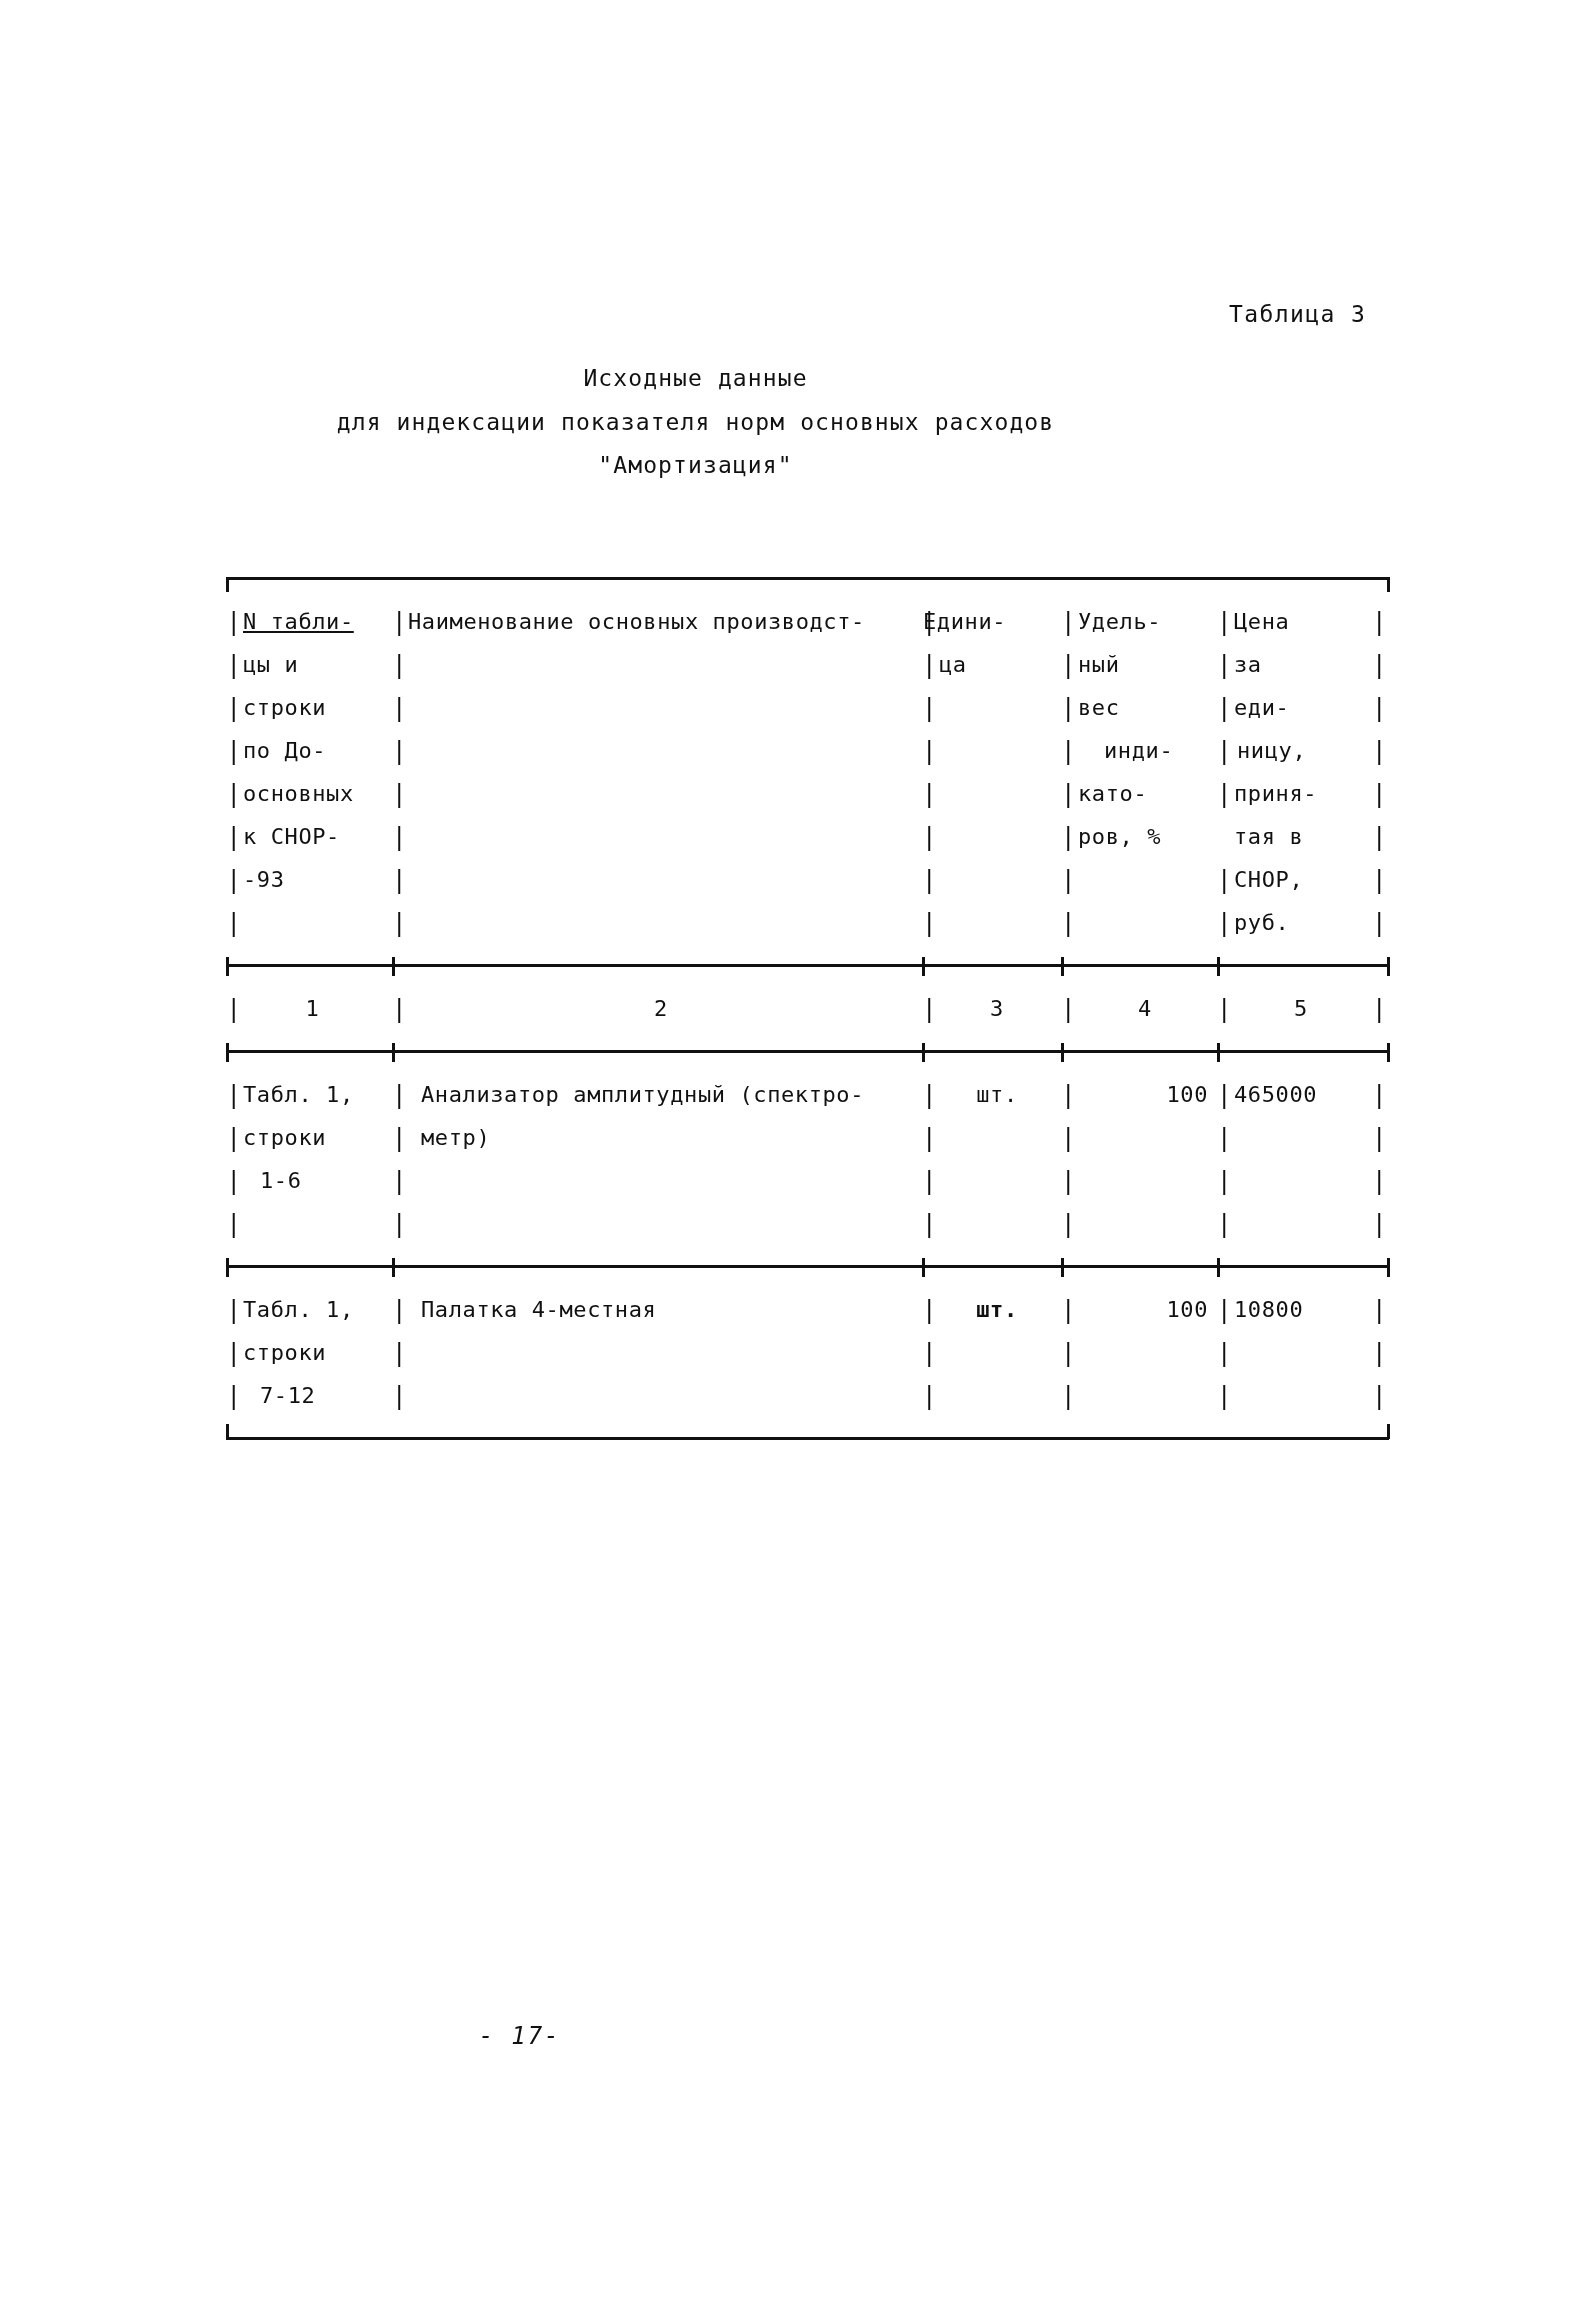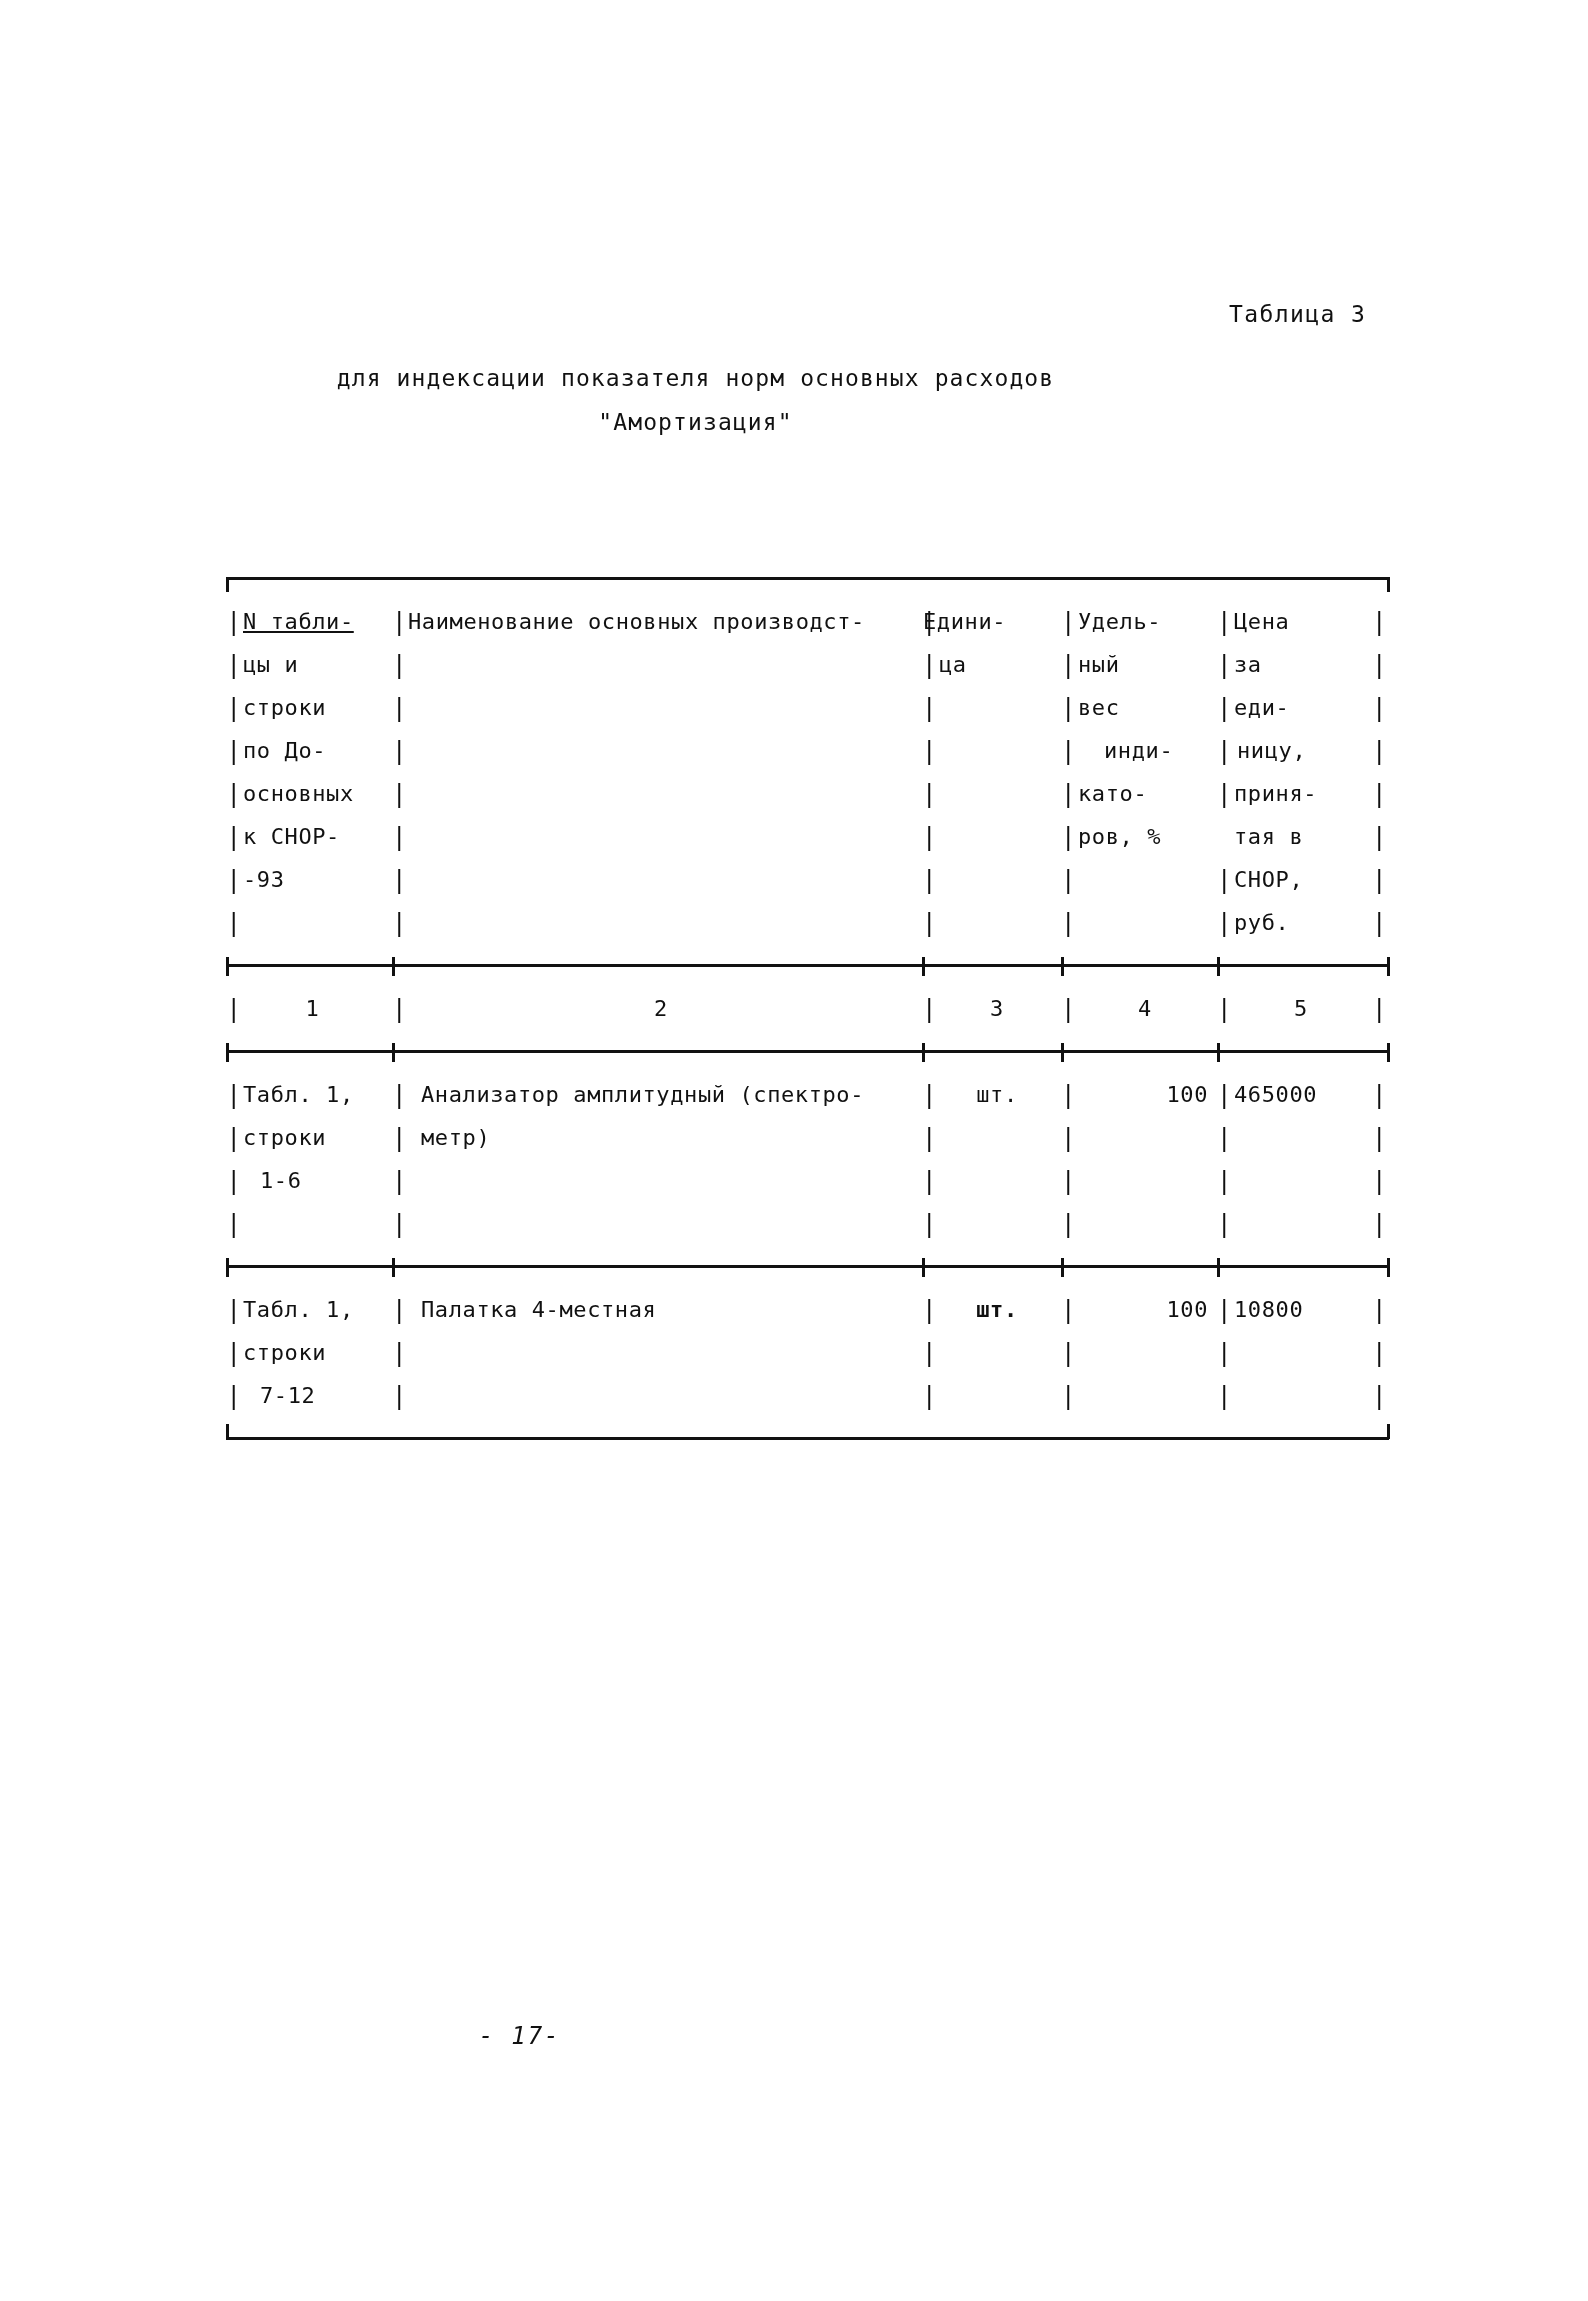--- a/index.html
+++ b/index.html
@@ -106,20 +106,21 @@
   }
 </style>
 </head>
 <body>
 
 <div class="page">
 
   <div class="table-number">Таблица 3</div>
 
   <div class="title-block">
+    <div class="title-line">Исходные данные</div>
     <div class="title-line">для индексации показателя норм основных расходов</div>
     <div class="title-line">"Амортизация"</div>
   </div>
 
   <div class="ascii-table">
 
     <div class="rule top">
       <div class="hline" style="left:7.4px; width:1163px;"></div>
       <div class="tick" style="left:7.4px;"></div>
       <div class="tick" style="left:1168px;"></div>

